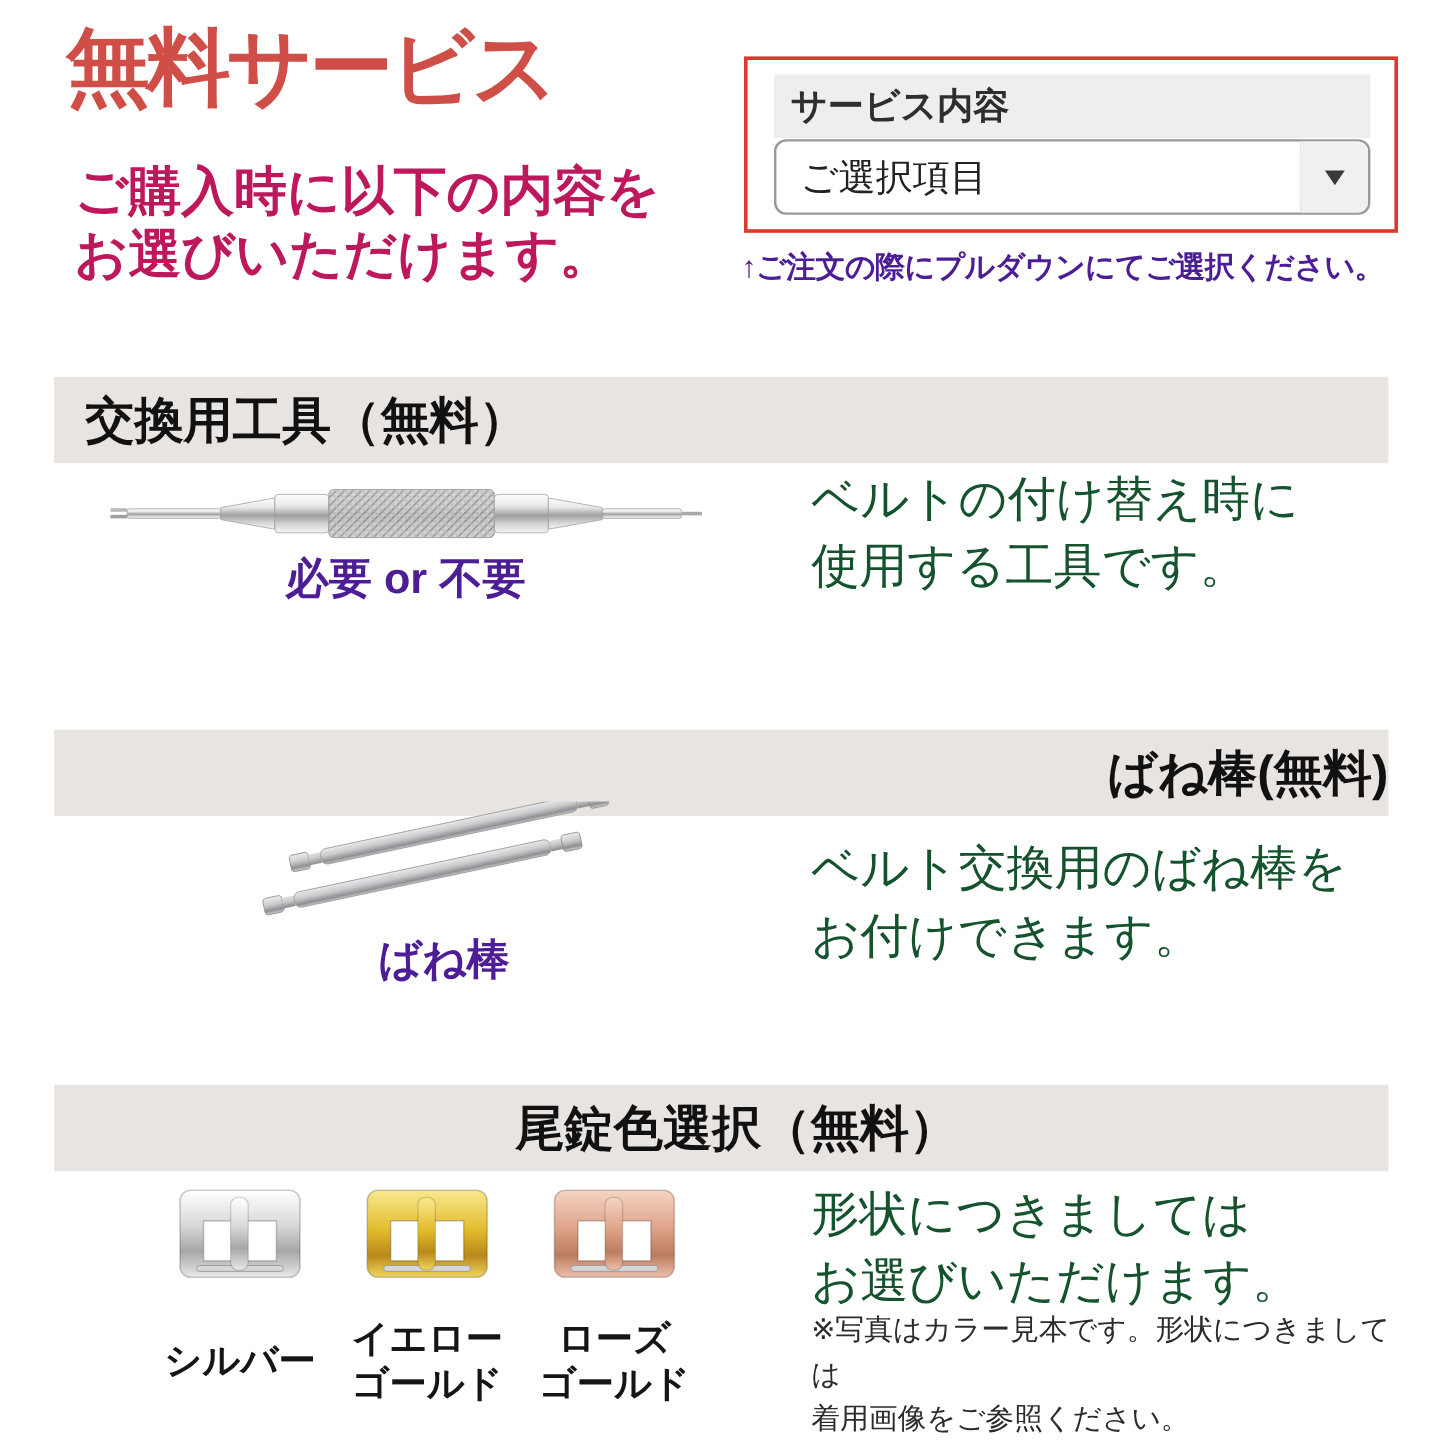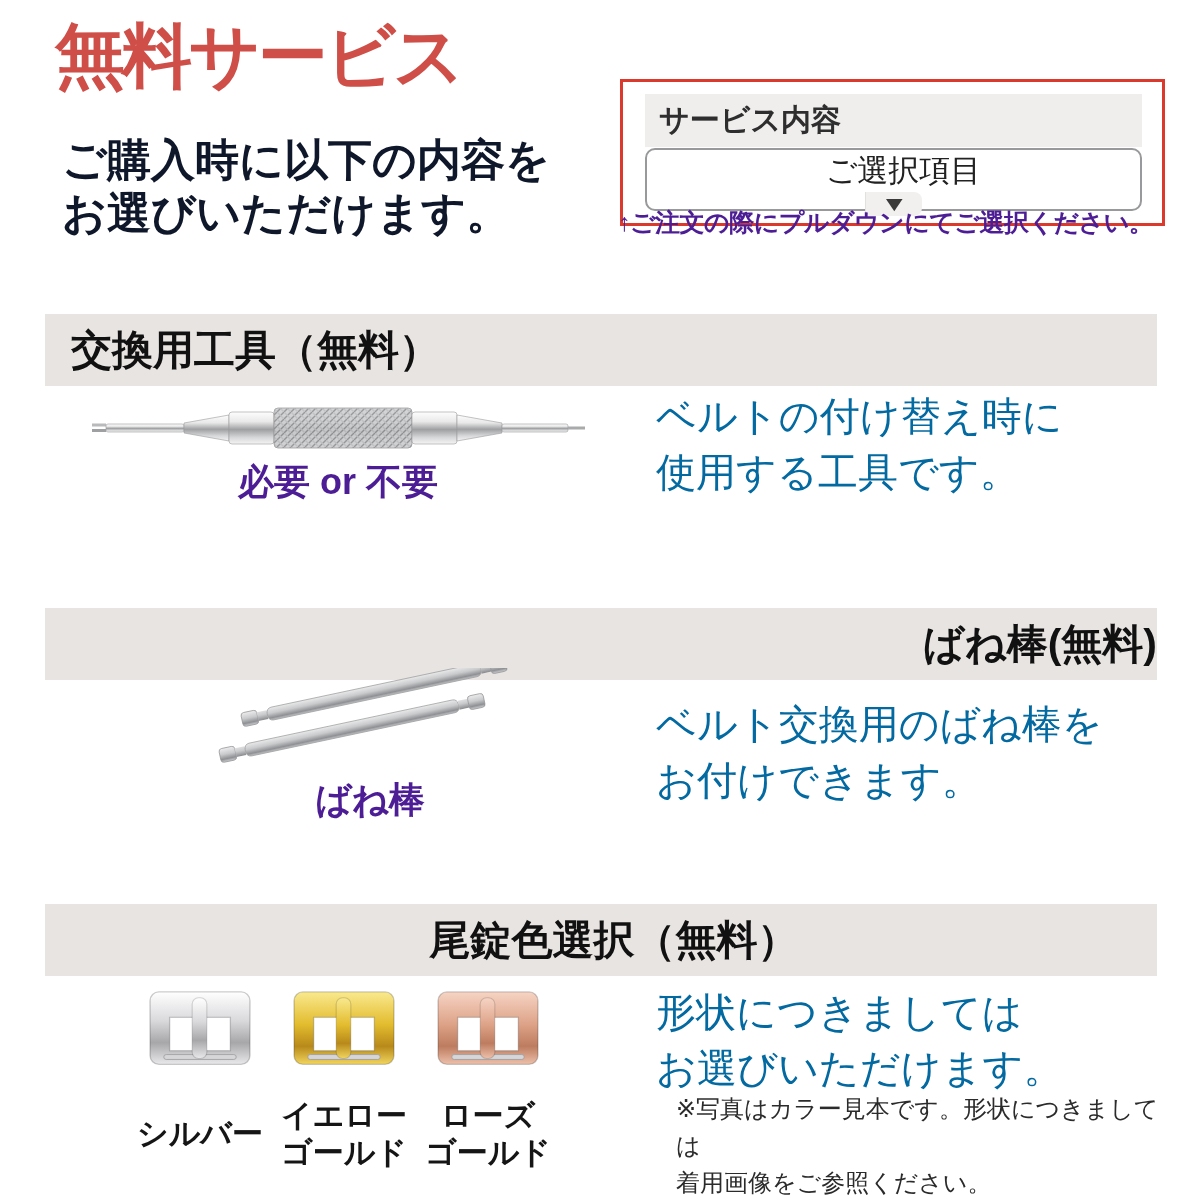--- a/index.html
+++ b/index.html
@@ -9,37 +9,37 @@
   }
   .pre{white-space:pre-line;}
 
   
   .title{
     position:absolute;left:55px;top:18px;margin:0;
     font-size:70px;font-weight:900;letter-spacing:-3px;color:#cf4f48;line-height:1.1;
   }
   .subtitle{
     position:absolute;left:62px;top:134px;
-    font-size:44px;font-weight:800;line-height:1.2;color:#0f172a;letter-spacing:0px;
+    font-size:44px;font-weight:800;line-height:1.2;color:#be185d;letter-spacing:0px;
   }
 
   
   .service-box{
     position:absolute;left:620px;top:47px;width:545px;height:147px;
-    border:3px solid #da392c;background:#ffffff;box-sizing:border-box;margin-top:32px;
+    border:3px solid #da392c;background:#ffffff;box-sizing:border-box;
   }
   .service-label{
     position:absolute;left:22px;top:12px;width:497px;box-sizing:border-box;
     background:#f0eeed;color:#2e2e2e;font-size:30px;font-weight:700;
     padding:6px 14px;
   }
   .service-select{
     position:absolute;left:22px;top:66px;width:497px;height:63px;box-sizing:border-box;
     background:#ffffff;border:2px solid #98999b;border-radius:10px;
-    display:flex;align-items:center;flex-direction:column;
+    display:flex;align-items:center;
   }
   .select-value{
     font-size:31px;color:#222;padding-left:20px;flex:1;
   }
   .select-arrow-zone{
     width:56px;height:100%;background:#f1f0ef;border-radius:0 8px 8px 0;
     display:flex;align-items:center;justify-content:center;border-left:1px solid #e2e1e0;
   }
   .arrow{font-size:21px;color:#3a3a3a;transform:scaleX(1.35);}
   .box-note{
@@ -56,35 +56,35 @@
   }
   .bar-1{top:278px;}
   .bar-2{top:572px;text-align:right;}
   .bar-3{top:868px;text-align:center;}
 
   
   .fig-caption{
     position:absolute;text-align:center;font-size:36px;font-weight:800;color:#4c1d95;
   }
   .desc{
-    position:absolute;left:656px;font-size:40px;font-weight:400;color:#0369a1;line-height:1.4;
+    position:absolute;left:676px;font-size:40px;font-weight:400;color:#14532d;line-height:1.4;
   }
   .small-note{
     position:absolute;left:676px;top:1090px;width:490px;
     font-size:24px;font-weight:400;color:#2b2b2b;line-height:1.55;
   }
 
   .tool-svg{position:absolute;left:88px;top:398px;width:500px;height:60px;}
   .tool-caption{left:88px;top:458px;width:500px;}
 
   .bars-svg{position:absolute;left:180px;top:668px;width:380px;height:118px;}
   .bars-caption{left:180px;top:776px;width:380px;}
 
   .figure-row{
-    position:absolute;left:132px;top:986px;display:flex;gap:8px;
+    position:absolute;left:132px;top:986px;display:flex;gap:20px;
   }
   .buckle-fig{width:136px;display:flex;flex-direction:column;align-items:center;}
   .buckle-fig svg{width:108px;height:96px;}
   .buckle-label{
     margin-top:6px;height:84px;display:flex;align-items:center;justify-content:center;
     text-align:center;font-size:31px;font-weight:800;line-height:1.2;color:#151515;
   }
 </style>
 </head>
 <body>

